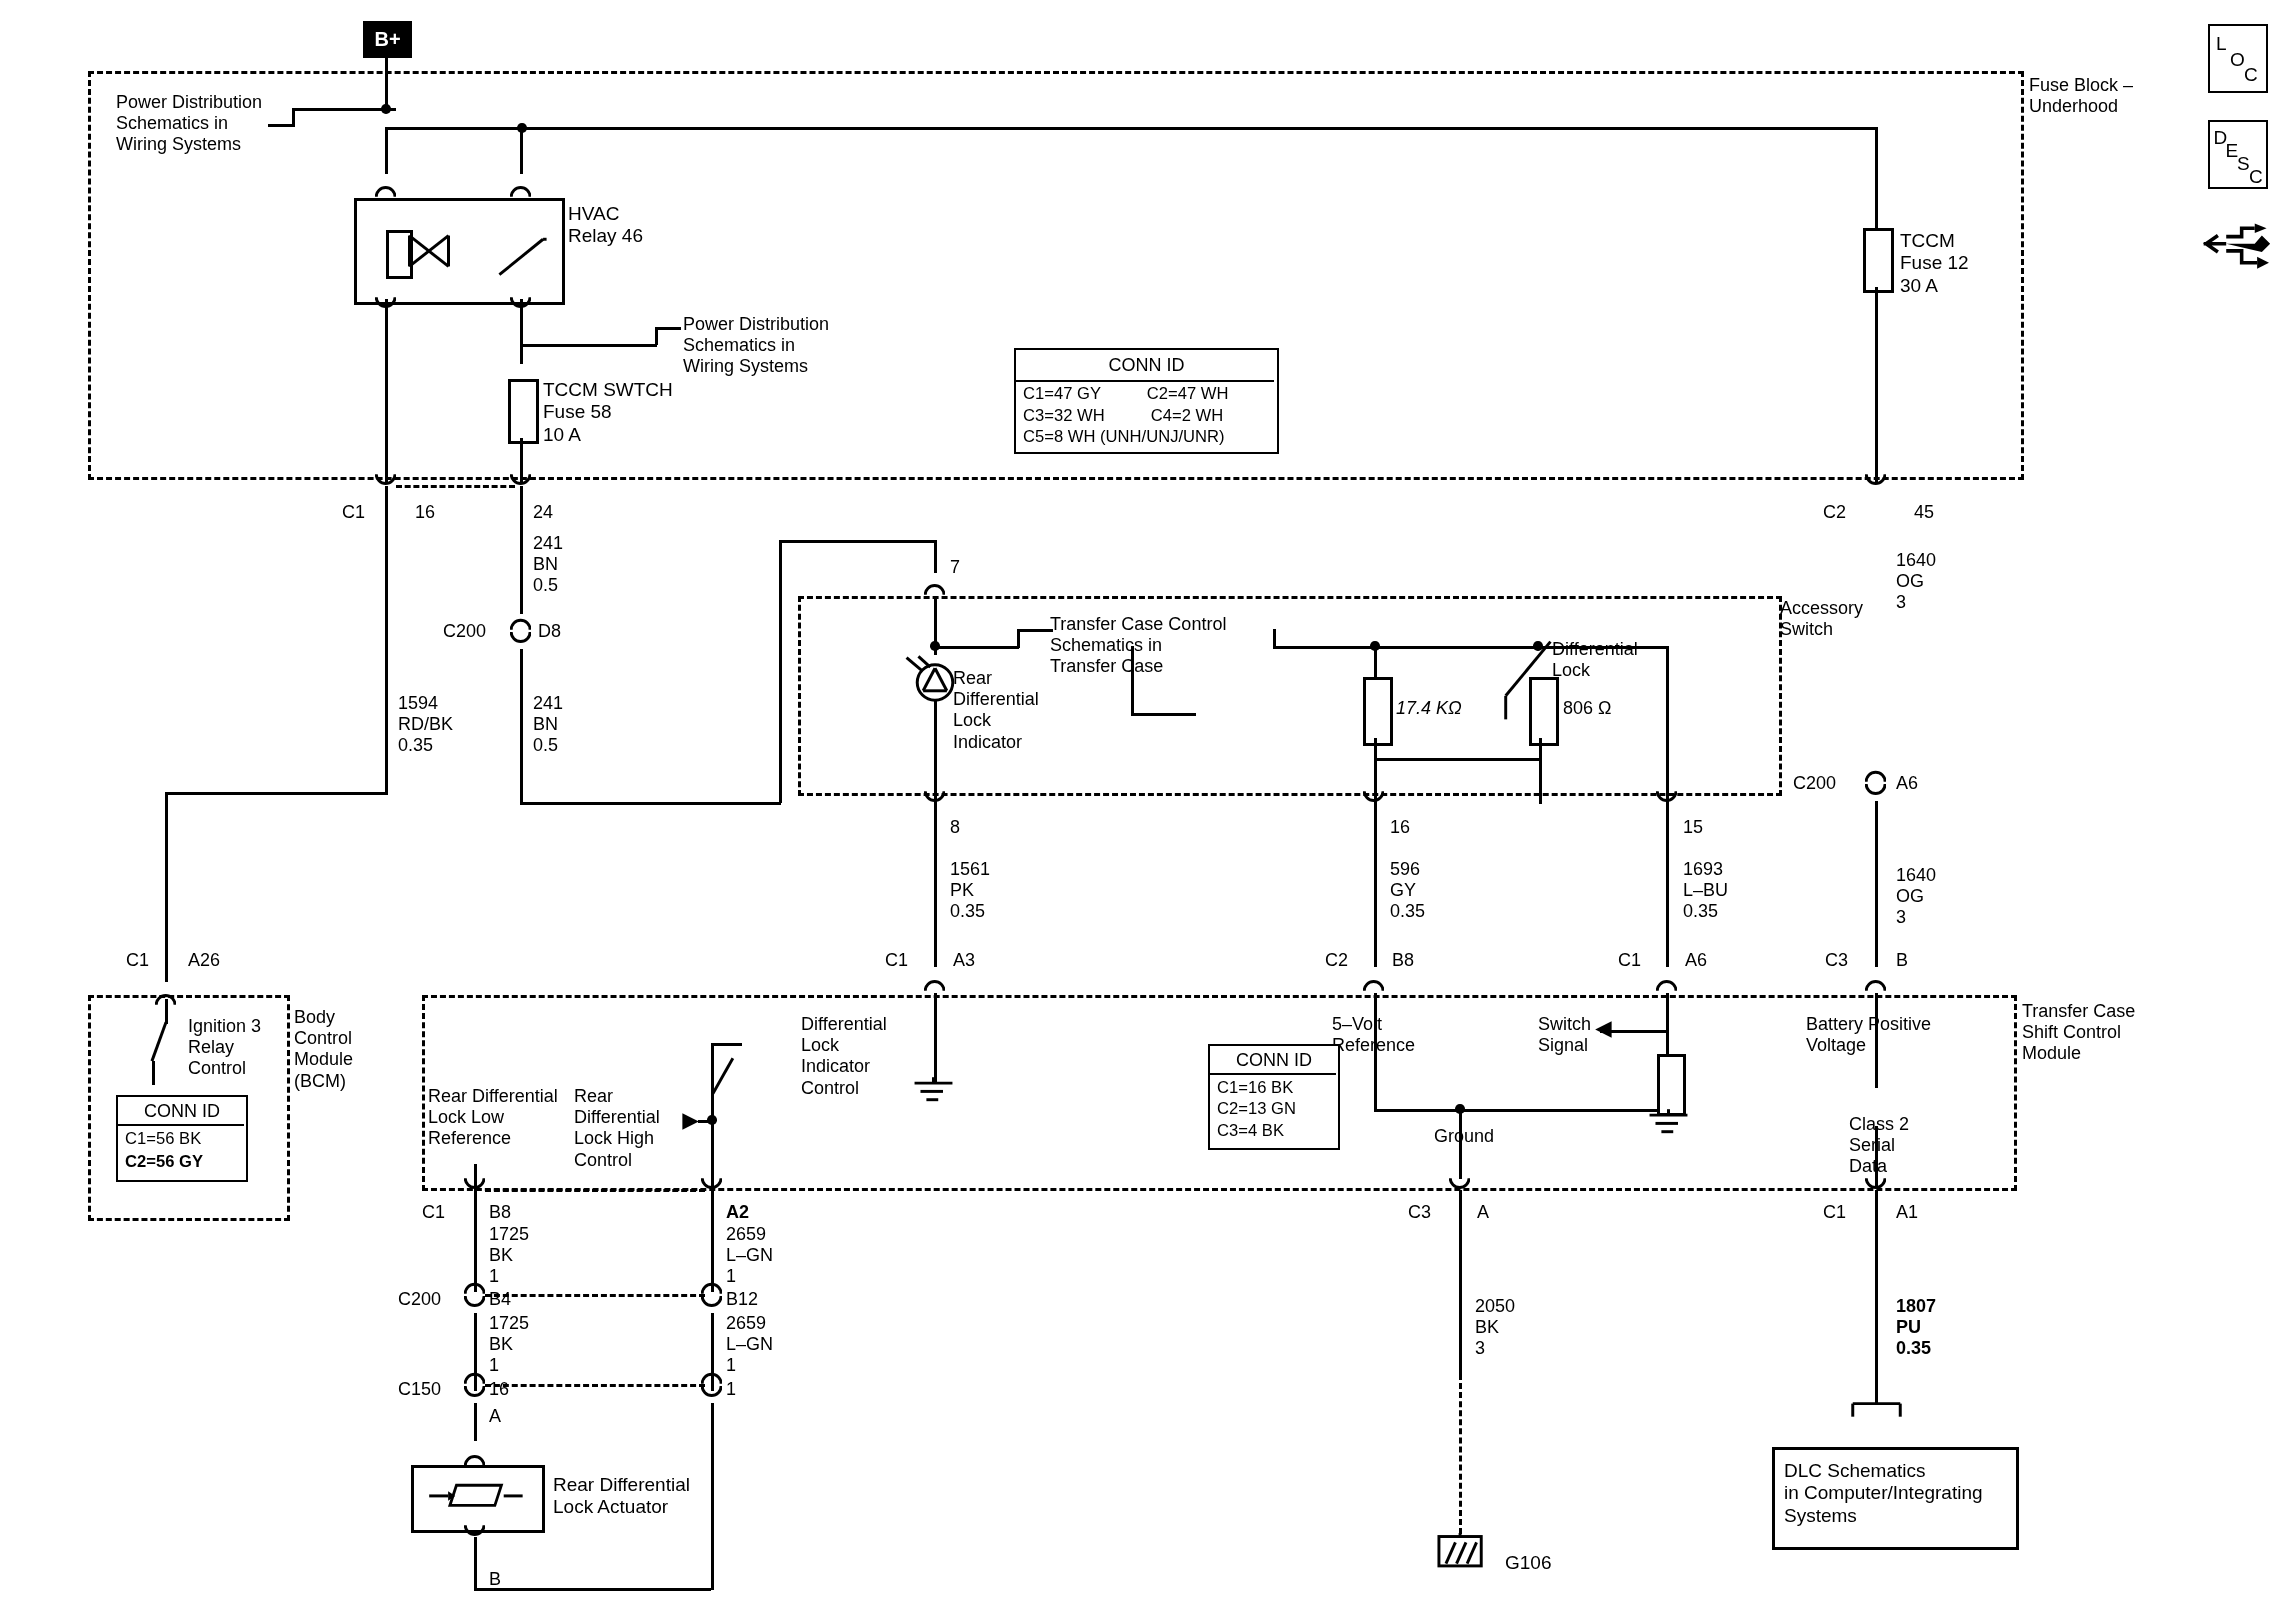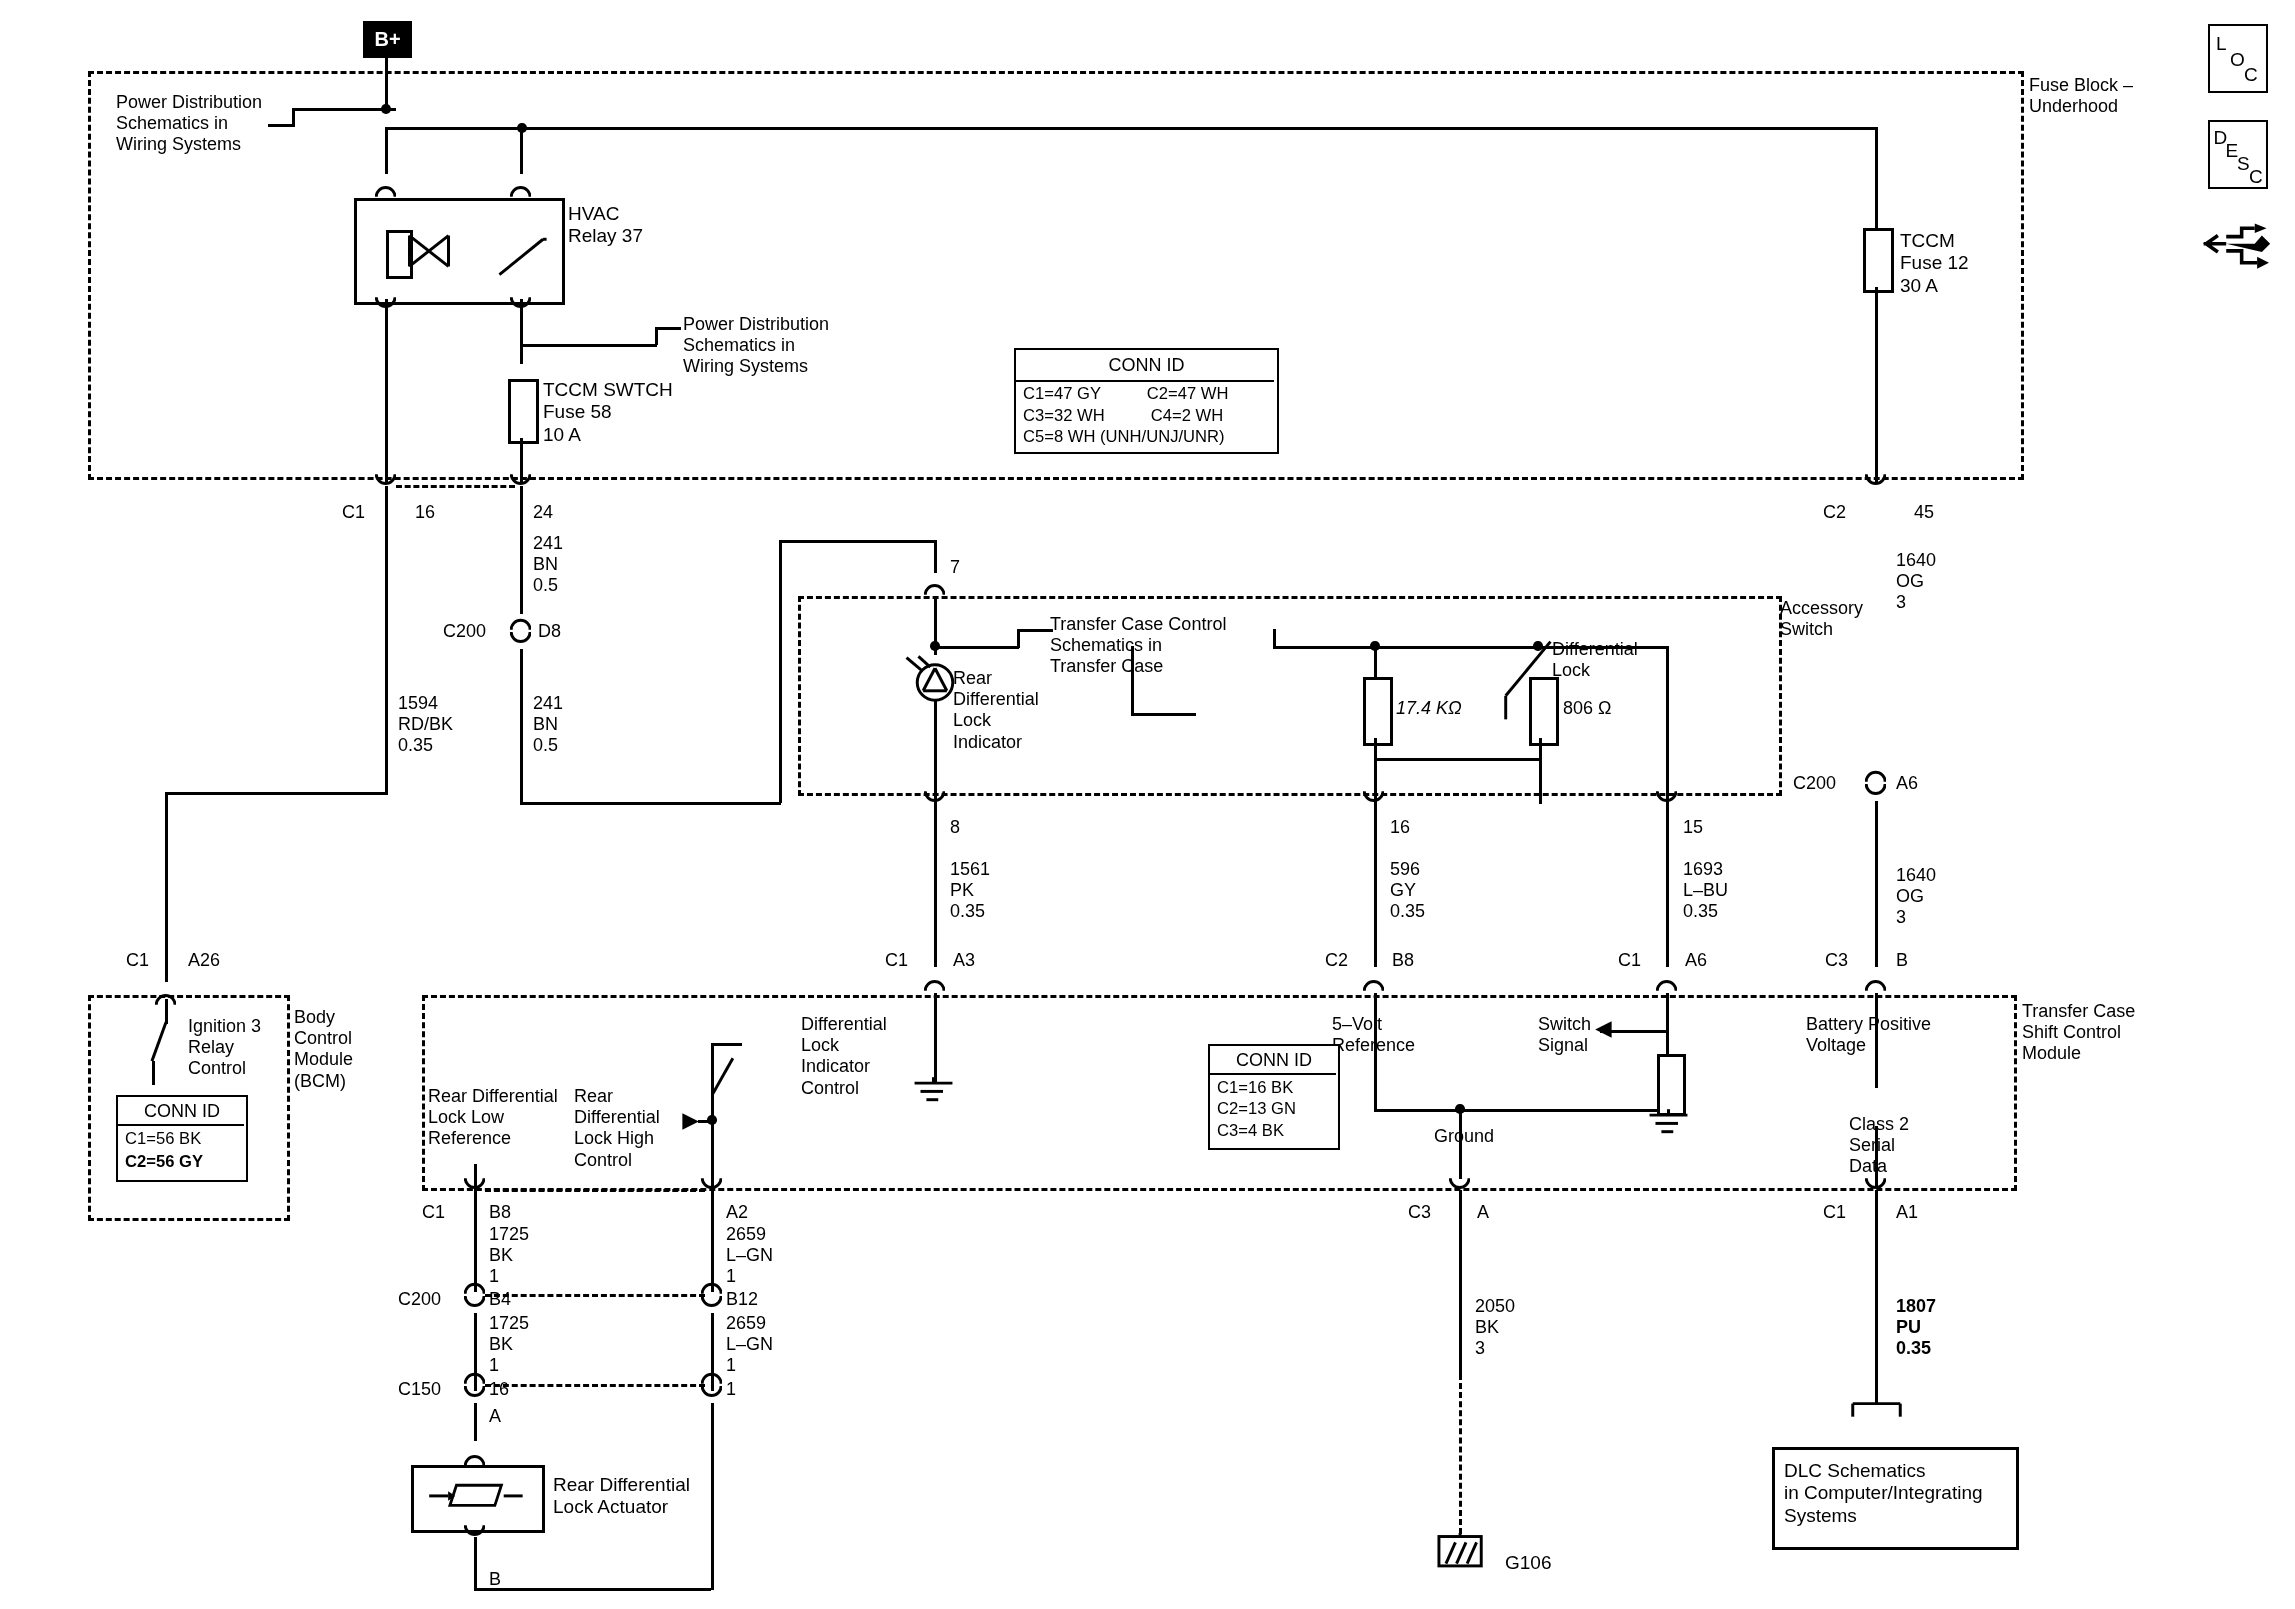--- a/index.html
+++ b/index.html
@@ -44,21 +44,21 @@
   <div class="hline" style="left:268px;top:124px;width:26px;"></div>
 
   <div class="hline" style="left:385px;top:127px;width:1491px;"></div>
   <div class="dot" style="left:381px;top:104px;"></div>
   <div class="dot" style="left:517px;top:123px;"></div>
 
   <div class="vline" style="left:385px;top:127px;height:47px;"></div>
   <div class="vline" style="left:520px;top:127px;height:47px;"></div>
   <div class="solidbox" style="left:354px;top:198px;width:205px;height:101px;"></div>
   <div class="lbl s32" style="left:568px;top:203px;">HVAC
-Relay 37</div>
+Relay 46</div>
 
   <div class="conn" style="left:375px;top:171px;">
       <svg width="21.3" height="27" viewBox="0 0 36 46">
         <path d="M2,44 A16,16 0 0,1 34,44" fill="none" stroke="#000" stroke-width="5"></path>
       </svg>
     </div>
   <div class="conn" style="left:510px;top:171px;">
       <svg width="21.3" height="27" viewBox="0 0 36 46">
         <path d="M2,44 A16,16 0 0,1 34,44" fill="none" stroke="#000" stroke-width="5"></path>
       </svg>
@@ -438,21 +438,21 @@
       </svg>
     </div>
   <div class="conn" style="left:1865px;top:1177px;">
       <svg width="21.3" height="27" viewBox="0 0 36 46">
         <path d="M2,2 A16,16 0 0,0 34,2" fill="none" stroke="#000" stroke-width="5"></path>
       </svg>
     </div>
 
   <div class="lbl s30" style="left:422px;top:1202px;">C1</div>
   <div class="lbl s30" style="left:489px;top:1202px;">B8</div>
-  <div class="lbl s30" style="left:726px;top:1202px;">A2</div>
+  <div class="lbl s30" style="left:726px;top:1202px;font-weight:bold;">A2</div>
   <div class="lbl s30" style="left:1408px;top:1202px;">C3</div>
   <div class="lbl s30" style="left:1477px;top:1202px;">A</div>
   <div class="lbl s30" style="left:1823px;top:1202px;">C1</div>
   <div class="lbl s30" style="left:1896px;top:1202px;">A1</div>
 
   <div class="dashseg" style="left:485px;top:1189px;width:220px;"></div>
 
   <div class="vline" style="left:474px;top:1190px;height:102px;"></div>
   <div class="vline" style="left:711px;top:1190px;height:102px;"></div>
   <div class="lbl s30" style="left:489px;top:1224px;">1725

